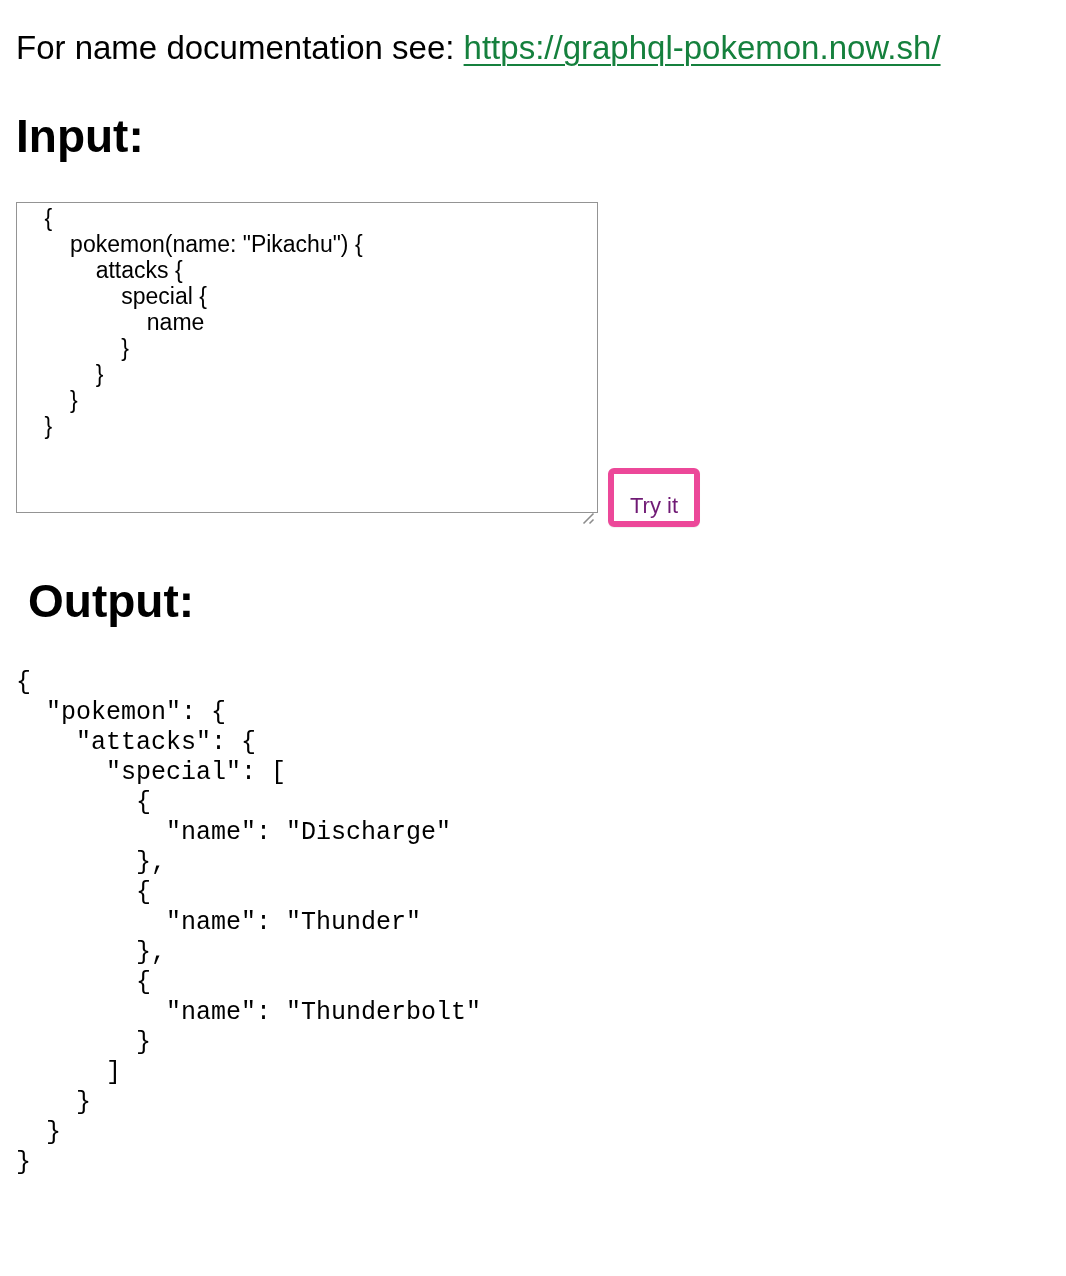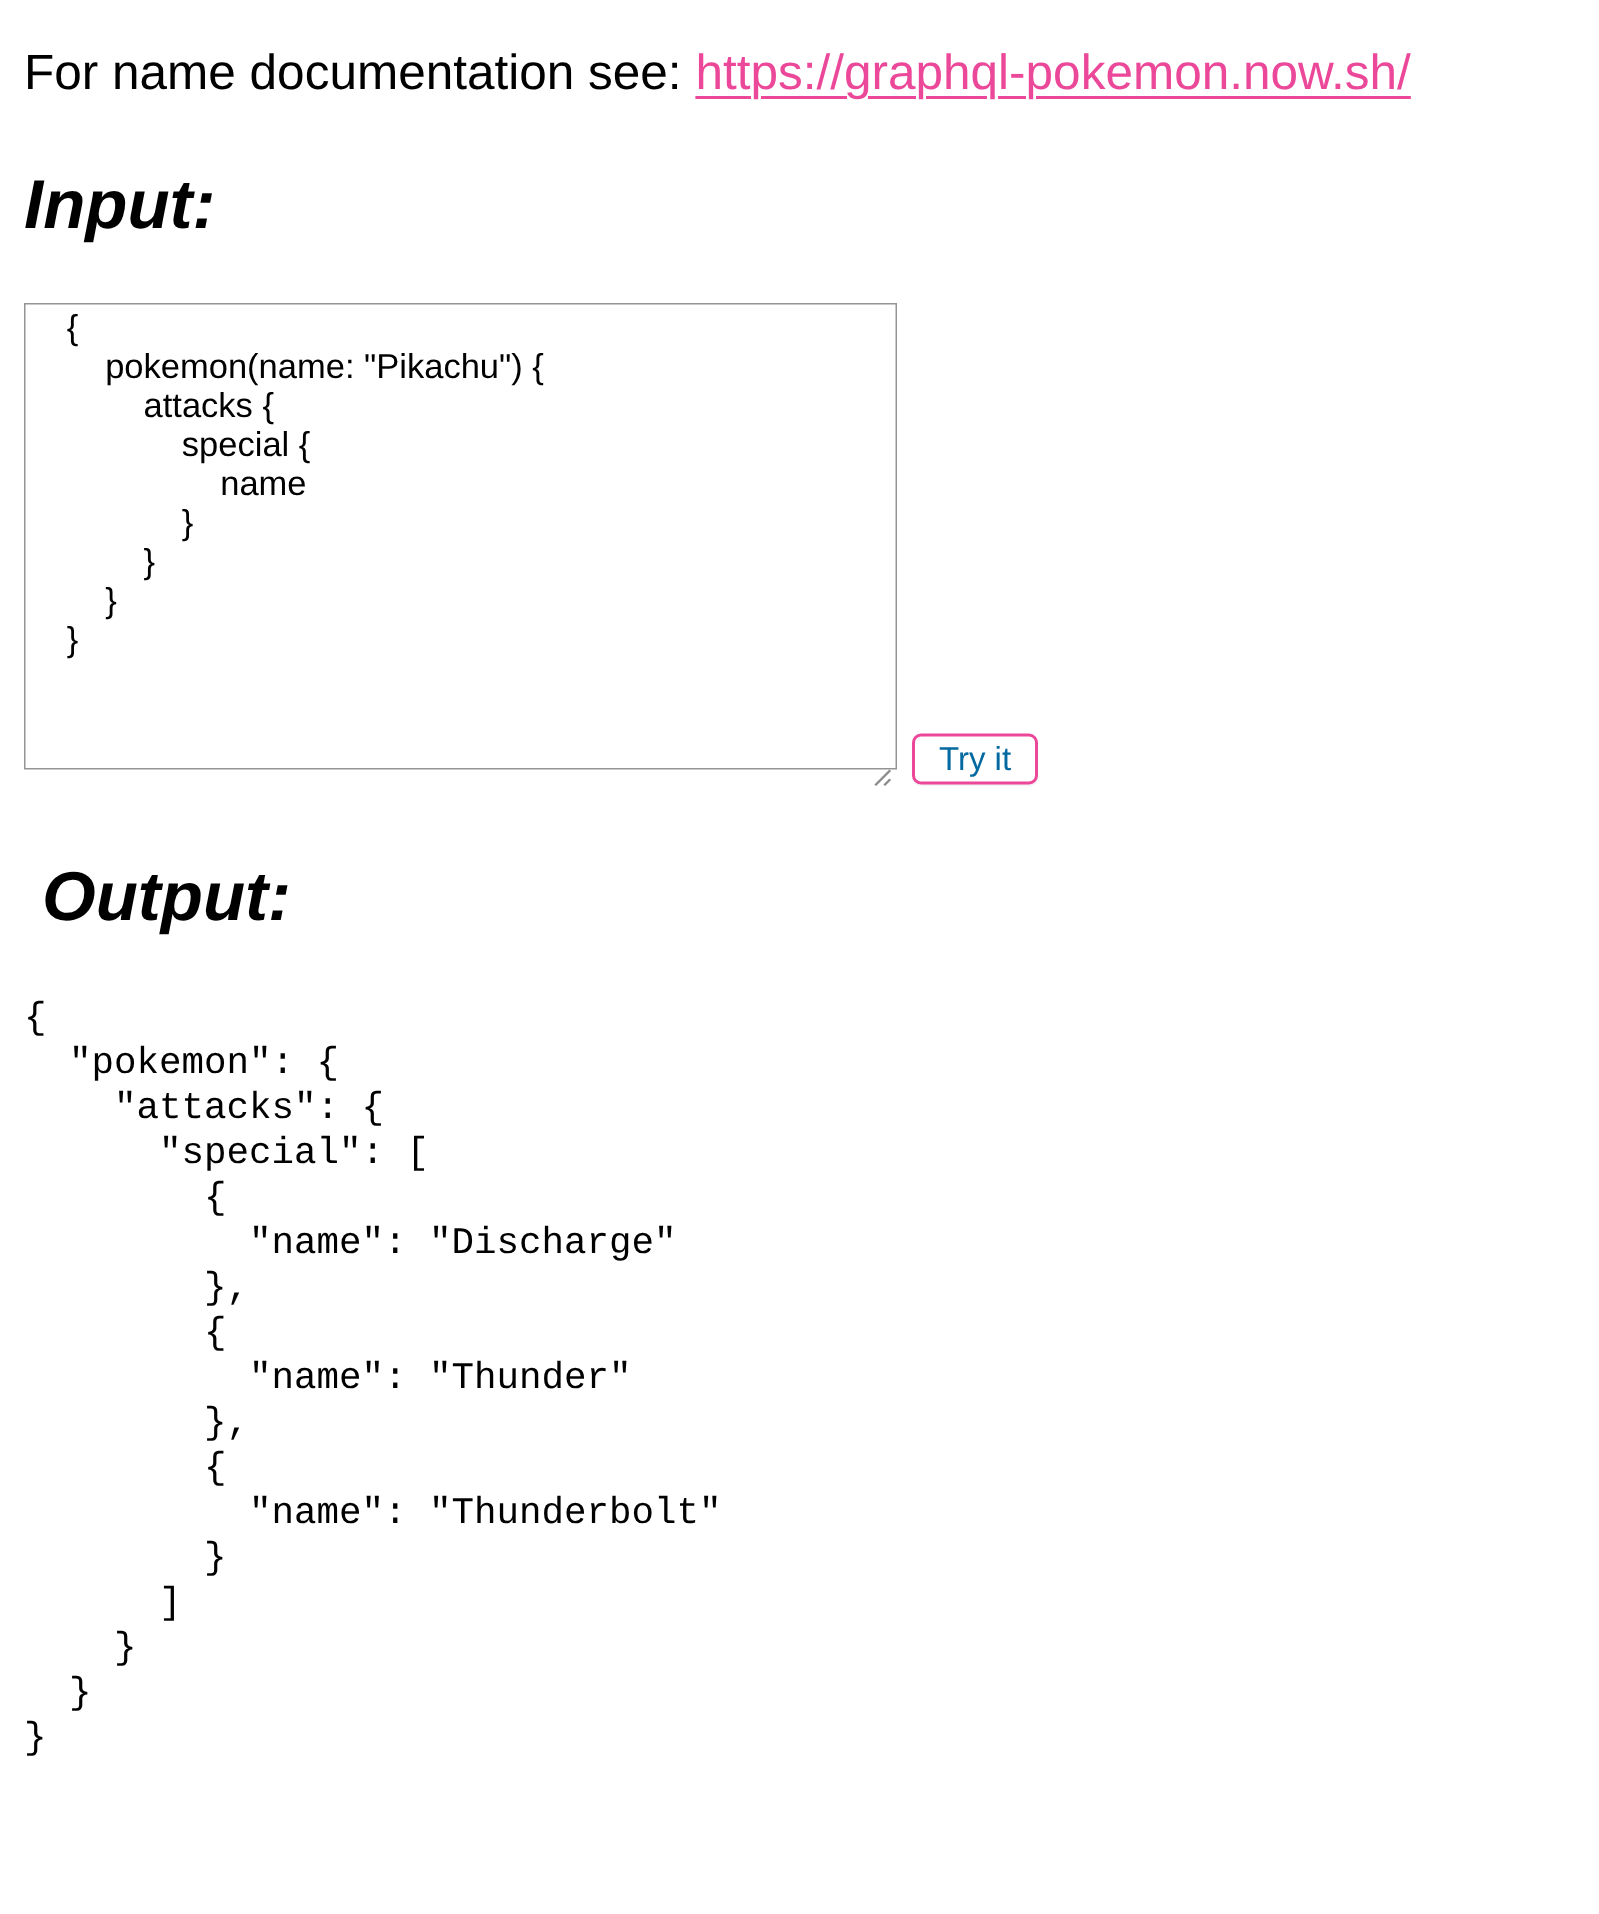--- a/index.html
+++ b/index.html
@@ -14,31 +14,30 @@
     font-family: "Liberation Sans", "DejaVu Sans", sans-serif;
     font-size: 33px;
     color: #000000;
     padding: 0 16px;
   }
   .doc-line {
     margin: 29px 0 0 0;
     line-height: 38px;
   }
   .doc-link {
-    color: #ec4899;
+    color: #15803d;
     text-decoration: underline;
     text-decoration-thickness: 2px;
     text-underline-offset: 5px;
   }
   h1 {
     font-size: 46px;
     font-weight: 700;
     line-height: 53px;
     letter-spacing: 0;
-    font-style: italic;
   }
   h1.input-heading  { margin: 43px 0 39px 0; }
   h1.output-heading { margin: 48px 0 36px 12px; }
   .editor-row {
     white-space: nowrap;
   }
   .textarea-wrap {
     position: relative;
     display: inline-block;
     vertical-align: baseline;
@@ -70,25 +69,25 @@
     pointer-events: auto;
     cursor: nwse-resize;
   }
   button.try-button {
     display: inline-block;
     vertical-align: baseline;
     margin: 0 0 0 10px;
     font-family: "Liberation Sans", "DejaVu Sans", sans-serif;
     font-size: 22px;
     line-height: 26px;
-    color: #0369a1;
+    color: #701a75;
     background: #ffffff;
-    border: 2px solid #ec4899;
+    border: 6px solid #ec4899;
     border-radius: 6px;
-    padding: 2px 16px 2px 16px;
+    padding: 19px 16px 2px 16px;
     box-shadow: 0 1px 1px rgba(0,0,0,0.06);
     cursor: pointer;
   }
   pre.output-json {
     margin: 40px 0 0 0;
     font-family: "Liberation Mono", "DejaVu Sans Mono", monospace;
     font-size: 25px;
     line-height: 30px;
     color: #000000;
     white-space: pre;

